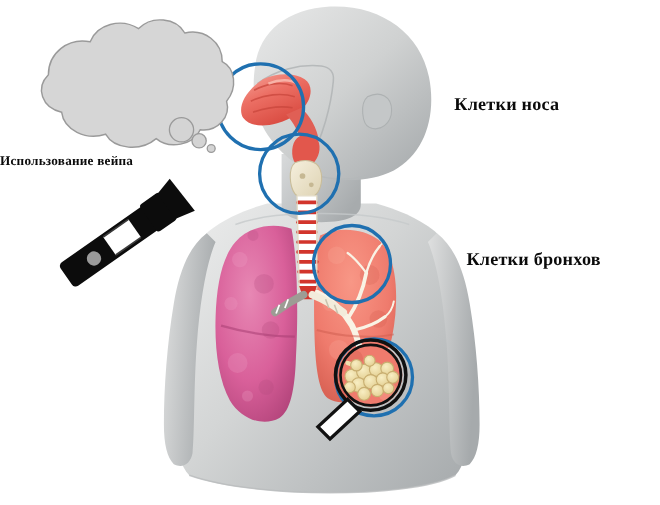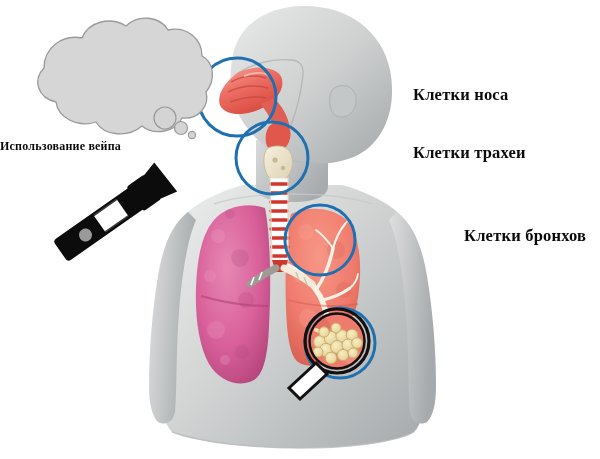--- a/index.html
+++ b/index.html
@@ -34,21 +34,21 @@
   }
   .label-right { font-size: 16.5px; }
   .label-left {
     font-size: 12px;
     text-align: left;
     white-space: normal;
     width: 185px;
   }
   #lbl-nose     { left: 413px; top: 85px; }
   #lbl-trachea  { left: 413px; top: 143px; }
-  #lbl-bronchi  { left: 424px; top: 226px; margin-left: 40px; }
+  #lbl-bronchi  { left: 424px; top: 226px; }
   #lbl-alveoli  { left: 444px; top: 318px; }
   #lbl-vape     { left: 0px;   top: 140px; }
 </style>
 </head>
 <body>
 
 <div id="stage">
 
   <svg id="art" viewBox="0 0 600 459" xmlns="http://www.w3.org/2000/svg">
     <defs>
@@ -300,18 +300,17 @@
       <circle cx="82" cy="226" r="6.5" fill="#9a9a9a"></circle>
       <rect x="100" y="214" width="28" height="1.6" fill="#3a3a3a"></rect>
       <rect x="100" y="234" width="28" height="1.6" fill="#3a3a3a"></rect>
     </g>
   </svg>
 
   <div class="label label-left" id="lbl-vape">Использование вейпа</div>
 
   <div class="label label-right" id="lbl-nose">Клетки носа</div>
 
-  <div class="label label-right" id="lbl-trachea">Клетки трахеи</div>
 
   <div class="label label-right" id="lbl-bronchi">Клетки бронхов</div>
 
 
 </div>
 
 </body></html>

